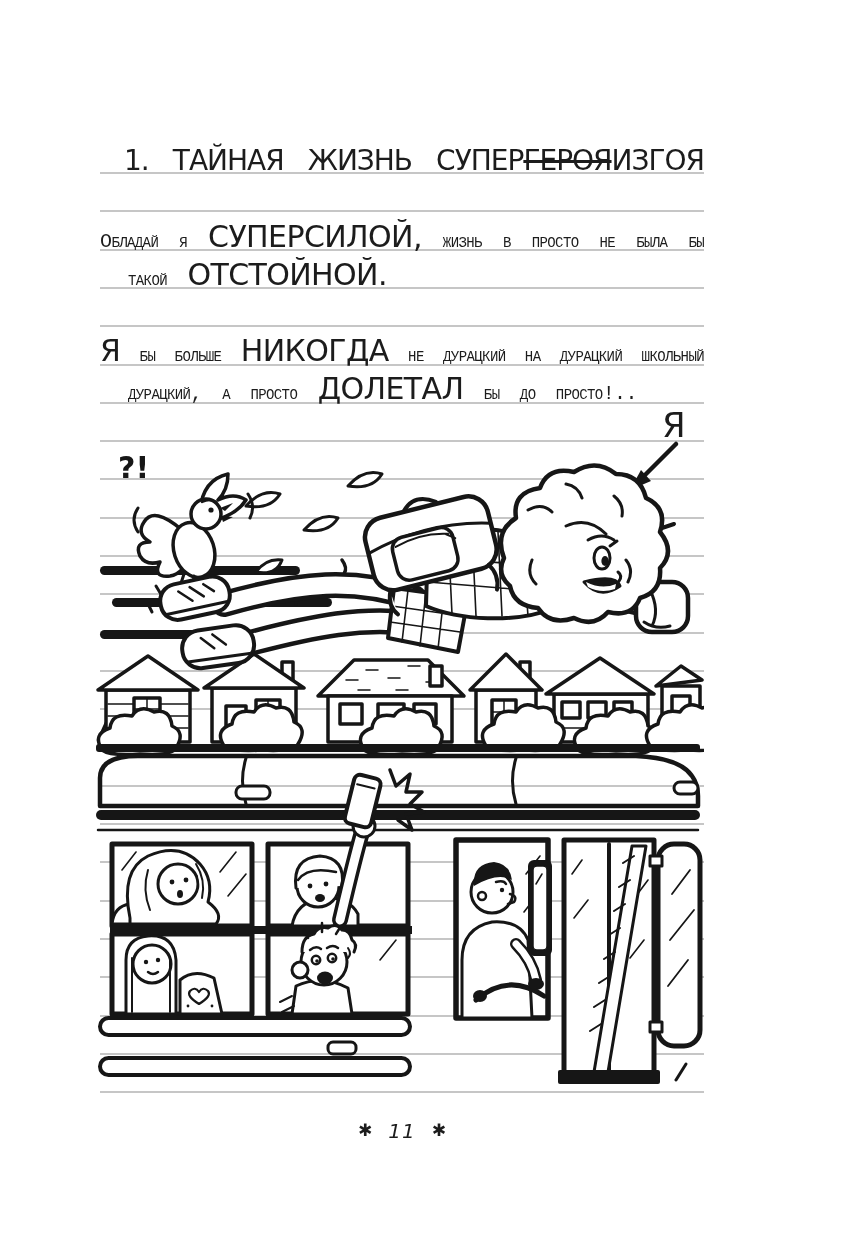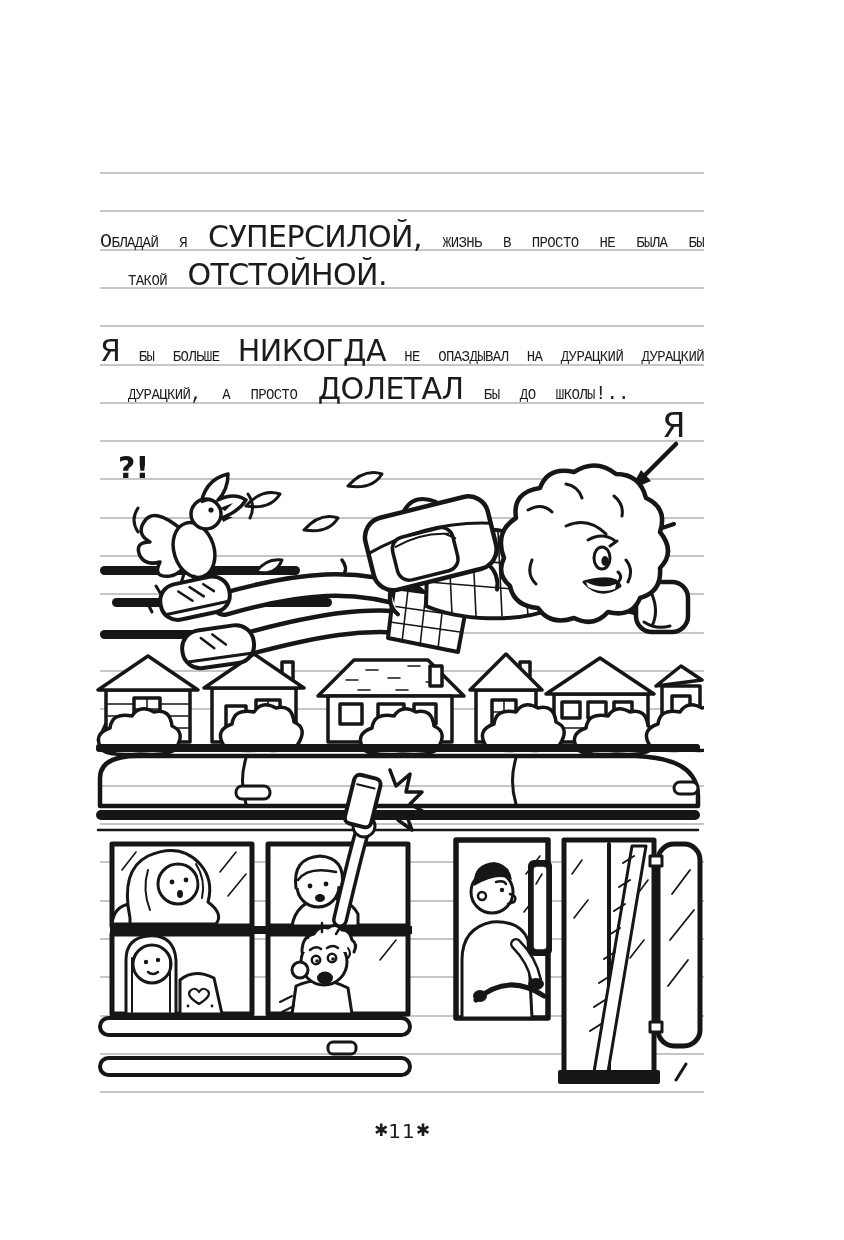--- a/index.html
+++ b/index.html
@@ -14,21 +14,21 @@
   .just{white-space:normal;text-align:justify;text-align-last:justify;word-spacing:1px;}
   .loose{word-spacing:9px;margin-left:28px;}
   .seg-n{font-size:20px;font-variant:small-caps;font-family:Liberation Mono, monospace;}
   .seg-e{font-size:30px;}
   .title-line{font-size:28px;letter-spacing:-1px;padding-left:24px;width:580px;}
   .strike{text-decoration:line-through;text-decoration-thickness:3px;}
   .pointer-label{position:absolute;left:662px;top:406px;font-size:34px;line-height:38px;z-index:3;}
   .footer{position:absolute;left:100px;width:604px;top:1112px;text-align:center;
           font-size:20px;line-height:38px;z-index:3;}
   .footer .star{font-size:17px;position:relative;top:-2px;}
-  .footer .num{margin:0 0;letter-spacing:1px;}
+  .footer .num{margin:0 16px;letter-spacing:1px;font-style:italic;}
   svg{display:block;}
 </style>
 </head>
 <body>
 
 <div class="page">
     <div class="rule" style="top: 1091.2px;"></div>
     <div class="rule" style="top: 1052.9px;"></div>
     <div class="rule" style="top: 1014.6px;"></div>
     <div class="rule" style="top: 976.3px;"></div>
@@ -47,33 +47,36 @@
     <div class="rule" style="top: 478.4px;"></div>
     <div class="rule" style="top: 440.1px;"></div>
     <div class="rule" style="top: 401.8px;"></div>
     <div class="rule" style="top: 363.5px;"></div>
     <div class="rule" style="top: 325.2px;"></div>
     <div class="rule" style="top: 286.9px;"></div>
     <div class="rule" style="top: 248.6px;"></div>
     <div class="rule" style="top: 210.3px;"></div>
     <div class="rule" style="top: 172px;"></div>
 
+  <div class="txt just title-line" style="top:142px;">
+    <span>1. ТАЙНАЯ ЖИЗНЬ СУПЕР</span><span class="strike">ГЕРОЯ</span><span>ИЗГОЯ</span>
+  </div>
 
   <div class="txt just" style="top:218px;">
     <span class="seg-n">Обладай я </span><span class="seg-e">СУПЕРСИЛОЙ,</span><span class="seg-n"> жизнь в просто не была бы</span>
   </div>
   <div class="txt loose" style="top:256px;">
     <span class="seg-n">такой </span><span class="seg-e">ОТСТОЙНОЙ.</span>
   </div>
 
   <div class="txt just" style="top:332px;">
-    <span class="seg-e">Я</span><span class="seg-n"> бы больше </span><span class="seg-e">НИКОГДА</span><span class="seg-n"> не опаздывал на дурацкий дурацкий</span>
+    <span class="seg-e">Я</span><span class="seg-n"> бы больше </span><span class="seg-e">НИКОГДА</span><span class="seg-n"> не дурацкий на дурацкий школьный</span>
   </div>
   <div class="txt loose" style="top:370px;">
-    <span class="seg-n">дурацкий, а просто </span><span class="seg-e">ДОЛЕТАЛ</span><span class="seg-n"> бы до школы!..</span>
+    <span class="seg-n">дурацкий, а просто </span><span class="seg-e">ДОЛЕТАЛ</span><span class="seg-n"> бы до просто!..</span>
   </div>
 
   <div class="pointer-label">Я</div>
   <svg class="illo" style="left:622px;top:438px;" width="64" height="60" viewBox="0 0 64 60">
     <line x1="54" y1="6" x2="18" y2="42" stroke="#161616" stroke-width="4.5" stroke-linecap="round"></line>
     <polygon points="8,52 29,43 19,32" fill="#161616"></polygon>
   </svg>
 
   <svg class="illo" style="left:96px;top:440px;" width="608" height="652" viewBox="0 0 608 652" stroke-linecap="round" stroke-linejoin="round">
     <defs>

